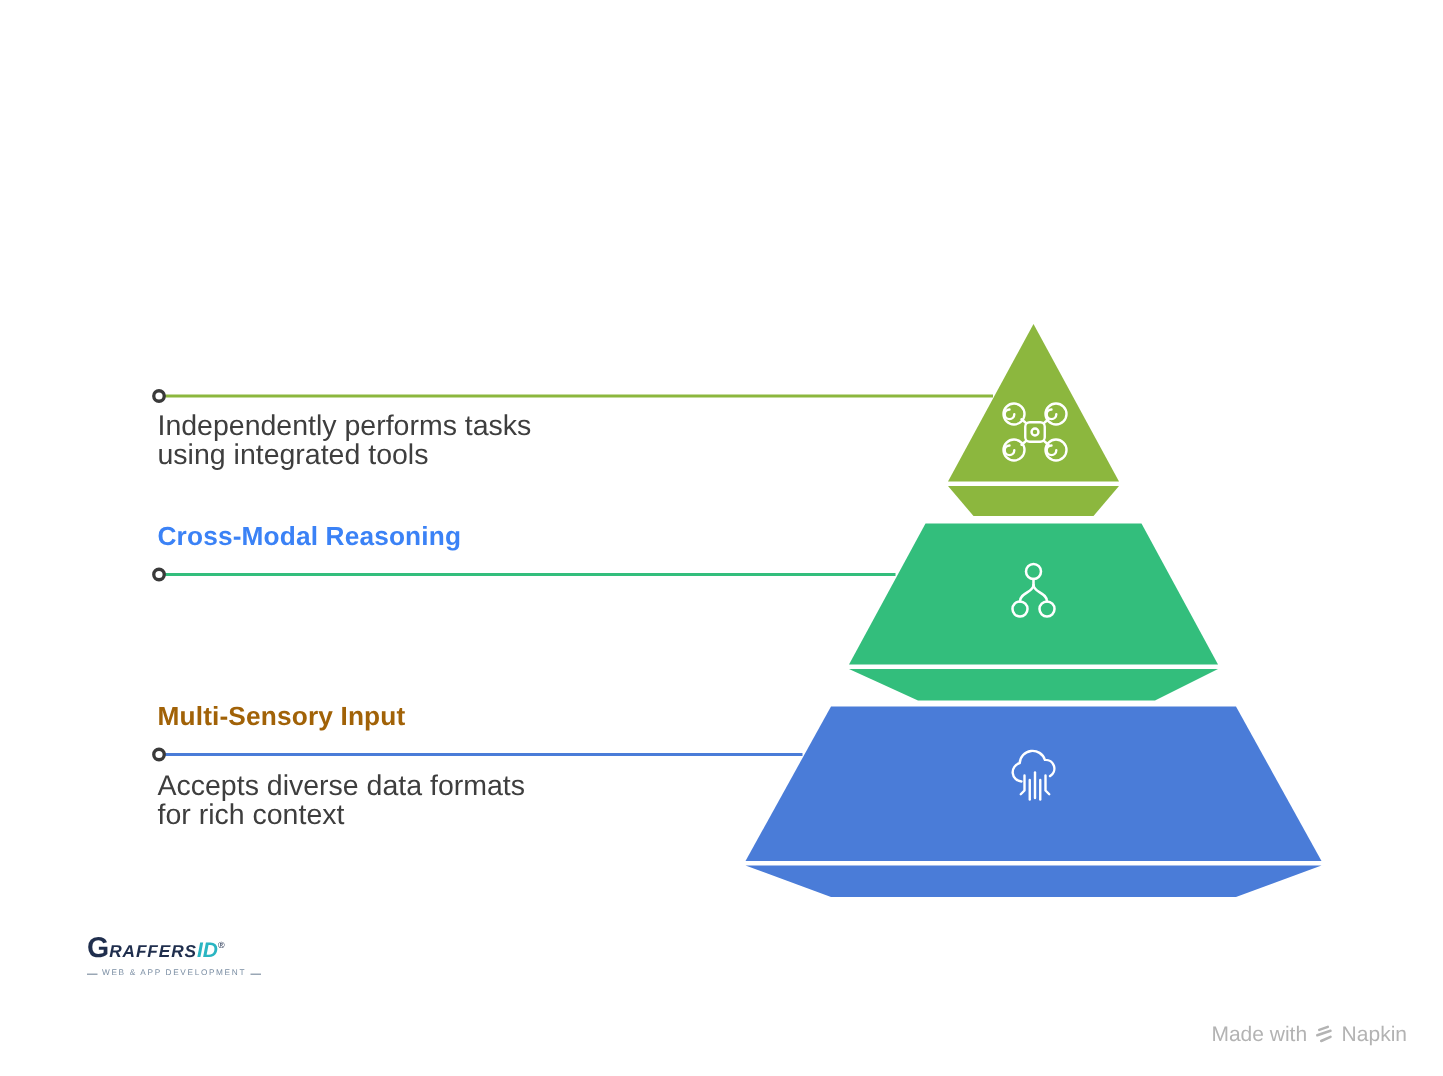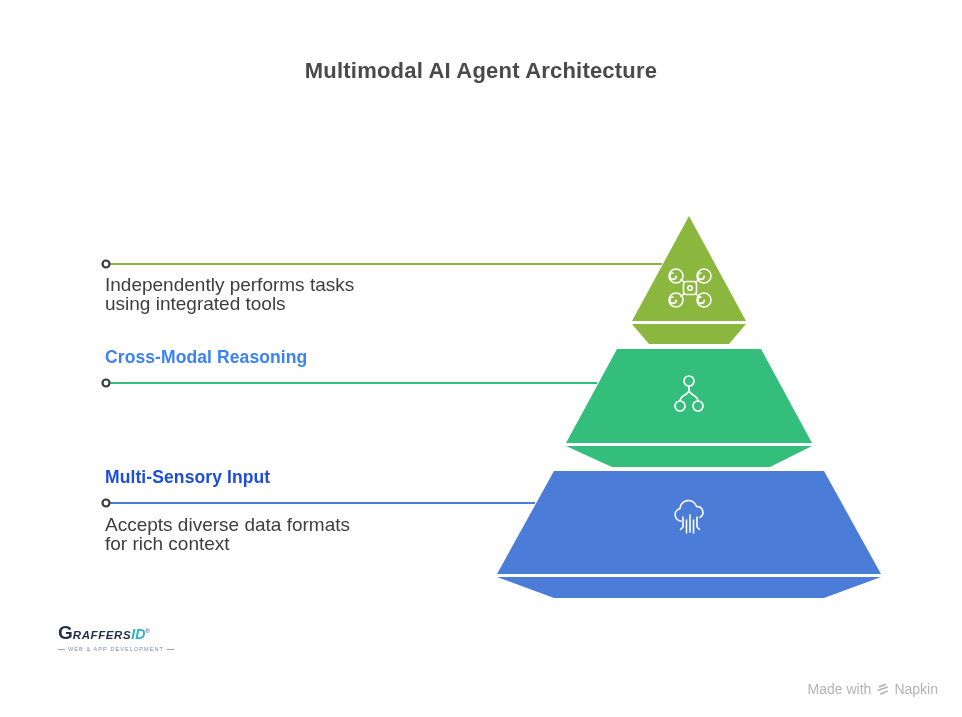--- a/index.html
+++ b/index.html
@@ -34,21 +34,20 @@
     position:absolute;right:24px;top:681px;display:flex;align-items:center;gap:5px;
     font-size:14px;cursor:pointer;
   }
   .footer span{white-space:nowrap;}
 </style>
 </head>
 <body>
 
 <div class="canvas">
 
-  <div class="title" style="color: rgb(74, 74, 74);">Multimodal AI Agent Architecture</div>
 
   <svg class="pyr-svg" width="962" height="717" viewBox="0 0 962 717">
 
     <g>
       <line x1="110" y1="264" x2="662" y2="264" stroke-width="2" stroke="#8CB73E"></line>
       <circle cx="106" cy="264" r="3.5" fill="#ffffff" stroke="#3A3A3A" stroke-width="2.2"></circle>
       <polygon points="689,216 746,321 632,321" fill="#8CB73E"></polygon>
       <polygon points="632,324 746,324 729,344 649,344" fill="#8CB73E"></polygon>
       <g stroke="#ffffff" fill="none" stroke-width="1.6" stroke-linecap="round">
         <circle cx="676" cy="276" r="7"></circle>
@@ -92,21 +91,21 @@
         <path d="M693.5,520 v13"></path>
         <path d="M697,517 v10 l2.5,2.5"></path>
       </g>
     </g>
   </svg>
 
   <div class="tier-desc d1">Independently performs tasks using integrated tools</div>
 
   <div class="tier-heading h2" style="color: #3b82f6;">Cross-Modal Reasoning</div>
 
-  <div class="tier-heading h3" style="color: #1d4ed8;">Multi-Sensory Input</div>
+  <div class="tier-heading h3" style="color: #a16207;">Multi-Sensory Input</div>
   <div class="tier-desc d3">Accepts diverse data formats for rich context</div>
 
   <div class="logo">
     <div class="logo-line">
       <span class="logo-g" style="color: rgb(31, 46, 77);">G</span><span class="logo-rest" style="color: rgb(31, 46, 77); font-style: italic;">RAFFERS</span><span class="logo-id" style="color: rgb(42, 181, 194);">ID</span><span class="logo-reg" style="color: rgb(31, 46, 77);">®</span>
     </div>
     <div class="logo-tagline-row">
       <span class="logo-dash"></span>
       <span class="logo-tagline">WEB &amp; APP DEVELOPMENT</span>
       <span class="logo-dash"></span>

